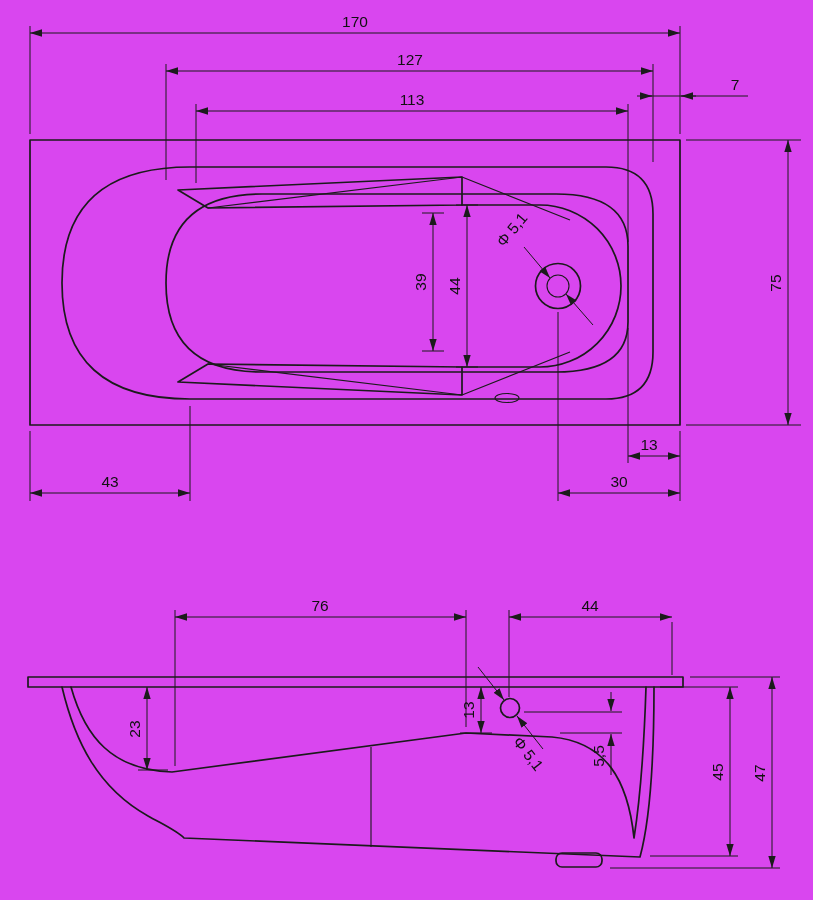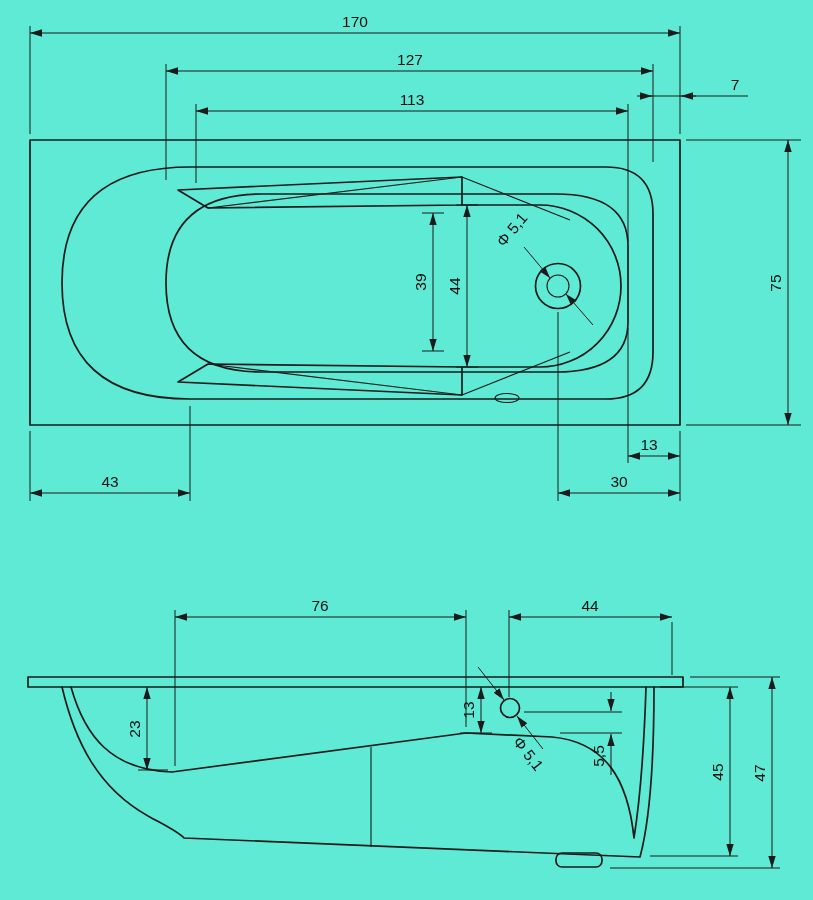--- a/index.html
+++ b/index.html
@@ -1,16 +1,16 @@
 <!DOCTYPE html>
 <html><head>
 <meta charset="utf-8">
 <style>
   html,body{margin:0;padding:0;background:#ffffff;}
-  .sheet{width:813px;height:900px;background:#5eead4;overflow:hidden;}
+  .sheet{width:813px;height:900px;background:#d946ef;overflow:hidden;}
   svg{display:block;}
   .obj{fill:none;stroke:#1b1b1b;stroke-width:1.7;stroke-linejoin:round;stroke-linecap:round;}
   .obj2{fill:none;stroke:#1b1b1b;stroke-width:1.1;stroke-linejoin:round;}
   .dim{fill:none;stroke:#1b1b1b;stroke-width:1;}
   text{font-family:"Liberation Sans","DejaVu Sans",sans-serif;font-size:15.5px;fill:#111;}
   .mid{text-anchor:middle;}
 </style>
 </head>
 <body>
 

